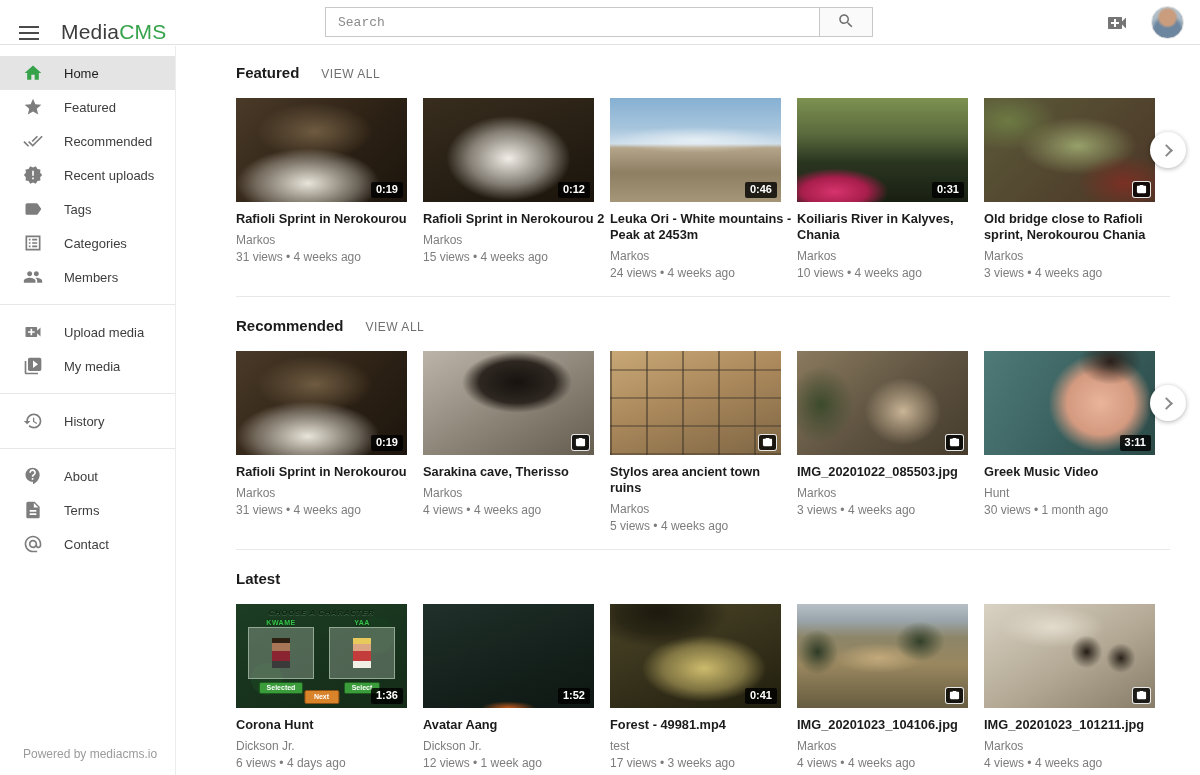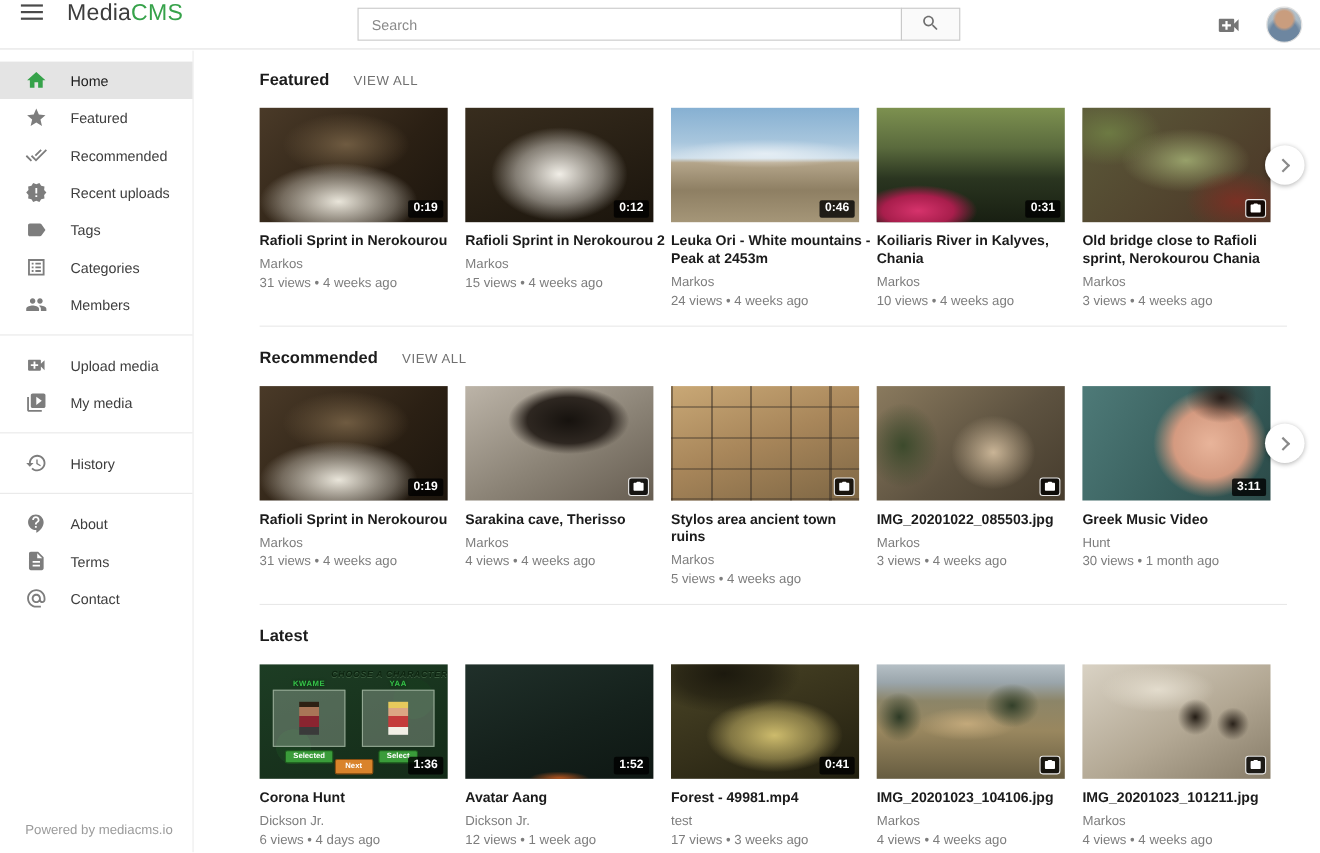--- a/index.html
+++ b/index.html
@@ -6,31 +6,31 @@
   html, body { width: 1200px; height: 775px; overflow: hidden; }
   body {
     font-family: "Liberation Sans", sans-serif;
     background: #fff; color: #212121;
     position: relative;
   }
   
   .header {
     position: absolute; top: 0; left: 0; right: 0; height: 45px;
     background: #fff; border-bottom: 1px solid #e2e2e2;
-    display: flex; align-items: flex-start; z-index: 20;
+    display: flex; align-items: flex-end; z-index: 20;
   }
   .hamburger { margin-left: 19px; width: 22px; cursor: pointer; }
   .hamburger span { display: block; width: 20px; height: 2px; background: #4a4a4a; margin: 4px 0; }
   .logo { margin-left: 20px; font-size: 21px; font-weight: 400; text-decoration: none; letter-spacing: .2px; cursor: pointer; }
   .logo .p1 { color: #3d3d3d; }
   .logo .p2 { color: var(--brand-green, #36a24a); }
   .search-wrap { position: absolute; left: 325px; top: 7px; display: flex; align-items: stretch; }
   .search-input {
     width: 495px; height: 30px; border: 1px solid #c9c9c9; background: #fff;
-    padding: 0 12px; font-size: 13px; font-family: Liberation Sans, sans-serif; color: #8b5cf6; outline: none;
+    padding: 0 12px; font-size: 13px; font-family: Liberation Mono, monospace; color: #8b5cf6; outline: none;
   }
   .search-input::placeholder { color: #8a8a8a; }
   .search-btn {
     width: 54px; height: 30px; margin-left: -1px; border: 1px solid #c9c9c9;
     background: #fafafa; cursor: pointer; display: flex; align-items: center; justify-content: center;
   }
   .search-btn svg { width: 18px; height: 18px; color: #6f6f6f; }
   .header-right { position: absolute; right: 16px; top: 0; height: 45px; display: flex; align-items: center; gap: 22px; }
   .upload-top svg { width: 24px; height: 24px; color: #757575; cursor: pointer; display: block; }
   .avatar {
@@ -131,21 +131,21 @@
     radial-gradient(ellipse 20% 36% at 12% 46%, #2e3b26 0%, rgba(46,59,38,0) 60%),
     radial-gradient(ellipse 40% 22% at 48% 52%, #c3a97b 0%, rgba(195,169,123,0) 66%),
     linear-gradient(180deg, #b6c0c6 0%, #9aa5ab 16%, #8c8568 32%, #99875f 58%, #665c40 100%); }
   .t-stonehouse { background:
     radial-gradient(ellipse 13% 22% at 60% 46%, #241d15 0%, rgba(36,29,21,0) 72%),
     radial-gradient(ellipse 12% 20% at 80% 52%, #2a221a 0%, rgba(42,34,26,0) 72%),
     radial-gradient(ellipse 46% 30% at 40% 22%, #e3dccd 0%, rgba(227,220,205,0) 66%),
     linear-gradient(150deg, #d9d2c4 0%, #b3a894 55%, #877c68 100%); }
   
   .corona-overlay { position: absolute; inset: 0; }
-  .co-title { text-align: right; margin-top: 4px; font-size: 8px; font-weight: bold; font-style: italic; color: #0d2410; letter-spacing: .6px; text-shadow: 0 1px 0 rgba(120,160,120,.35); }
+  .co-title { text-align: center; margin-top: 4px; font-size: 8px; font-weight: bold; font-style: italic; color: #0d2410; letter-spacing: .6px; text-shadow: 0 1px 0 rgba(120,160,120,.35); }
   .co-panels { display: flex; justify-content: space-between; padding: 2px 12px 0; }
   .co-col { display: flex; flex-direction: column; align-items: center; }
   .co-name { font-size: 7px; font-weight: bold; color: #37c24a; letter-spacing: .5px; margin-bottom: 1px; text-shadow: 0 0 2px #06320c; }
   .co-panel { width: 66px; height: 52px; background: rgba(186,198,186,.35); border: 1px solid #93a893; display: flex; align-items: center; justify-content: center; }
   .co-sprite { width: 18px; height: 30px; }
   .sprite-kwame { background: linear-gradient(180deg, #2e2013 0%, #2e2013 16%, #a97557 16%, #a97557 44%, #8a2430 44%, #8a2430 76%, #3a3a3a 76%, #3a3a3a 100%); }
   .sprite-yaa { background: linear-gradient(180deg, #e7c95c 0%, #e7c95c 20%, #dca684 20%, #dca684 44%, #c43b3b 44%, #c43b3b 76%, #f2efe6 76%, #f2efe6 100%); }
   .co-btn { margin-top: 3px; font-size: 7px; font-weight: bold; color: #fff; background: #3a9c3a; border: 1px solid #1e5c1e; padding: 1px 7px 2px; border-radius: 2px; }
   .co-next { position: absolute; bottom: 4px; left: 50%; transform: translateX(-50%); font-size: 7px; font-weight: bold; color: #fff; background: #d9832b; border: 1px solid #8a4f12; padding: 2px 9px 3px; border-radius: 2px; }
 </style>

